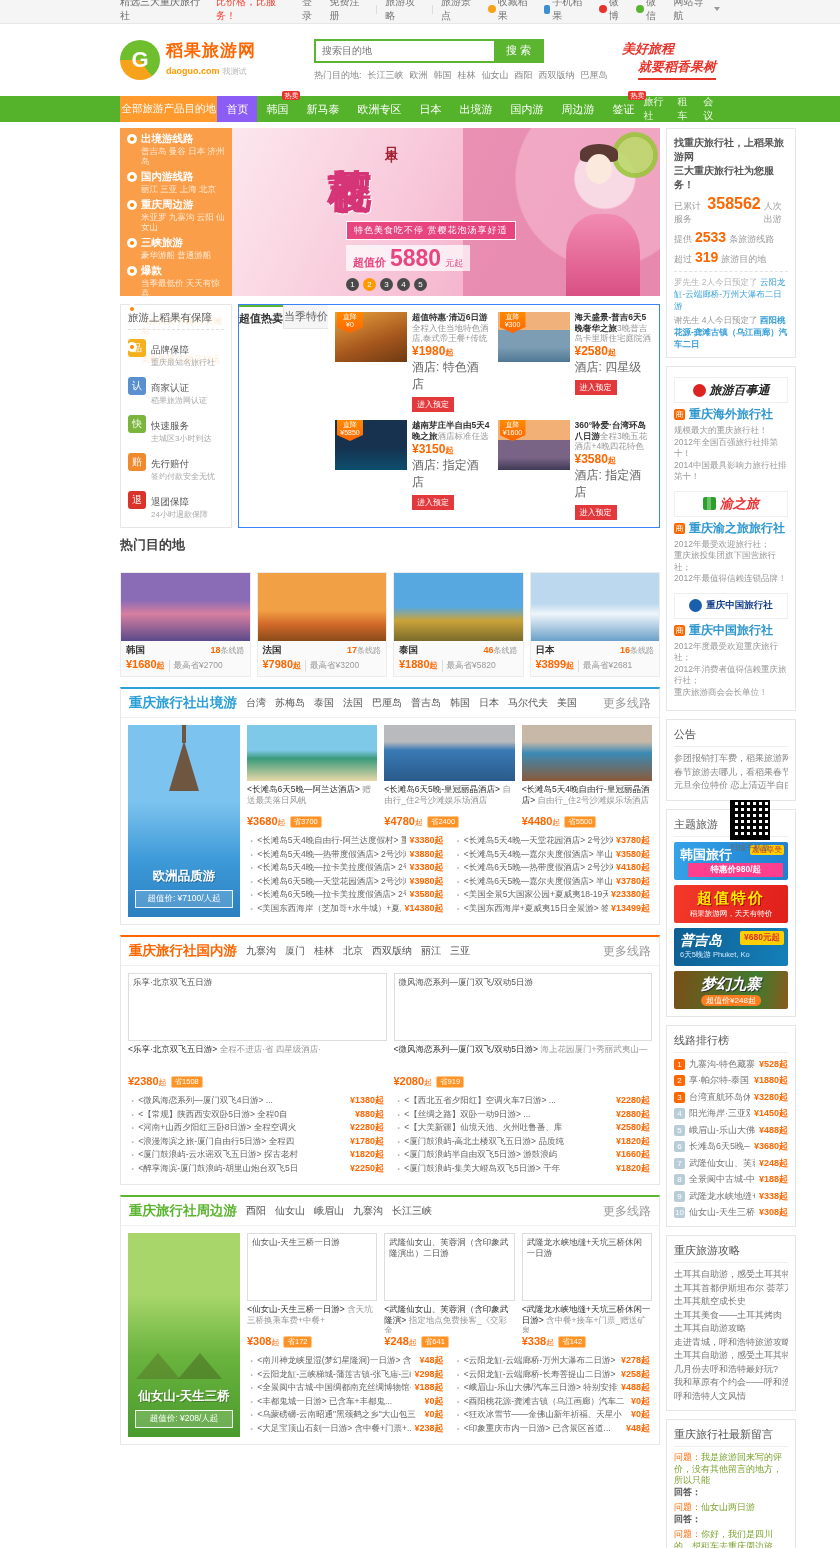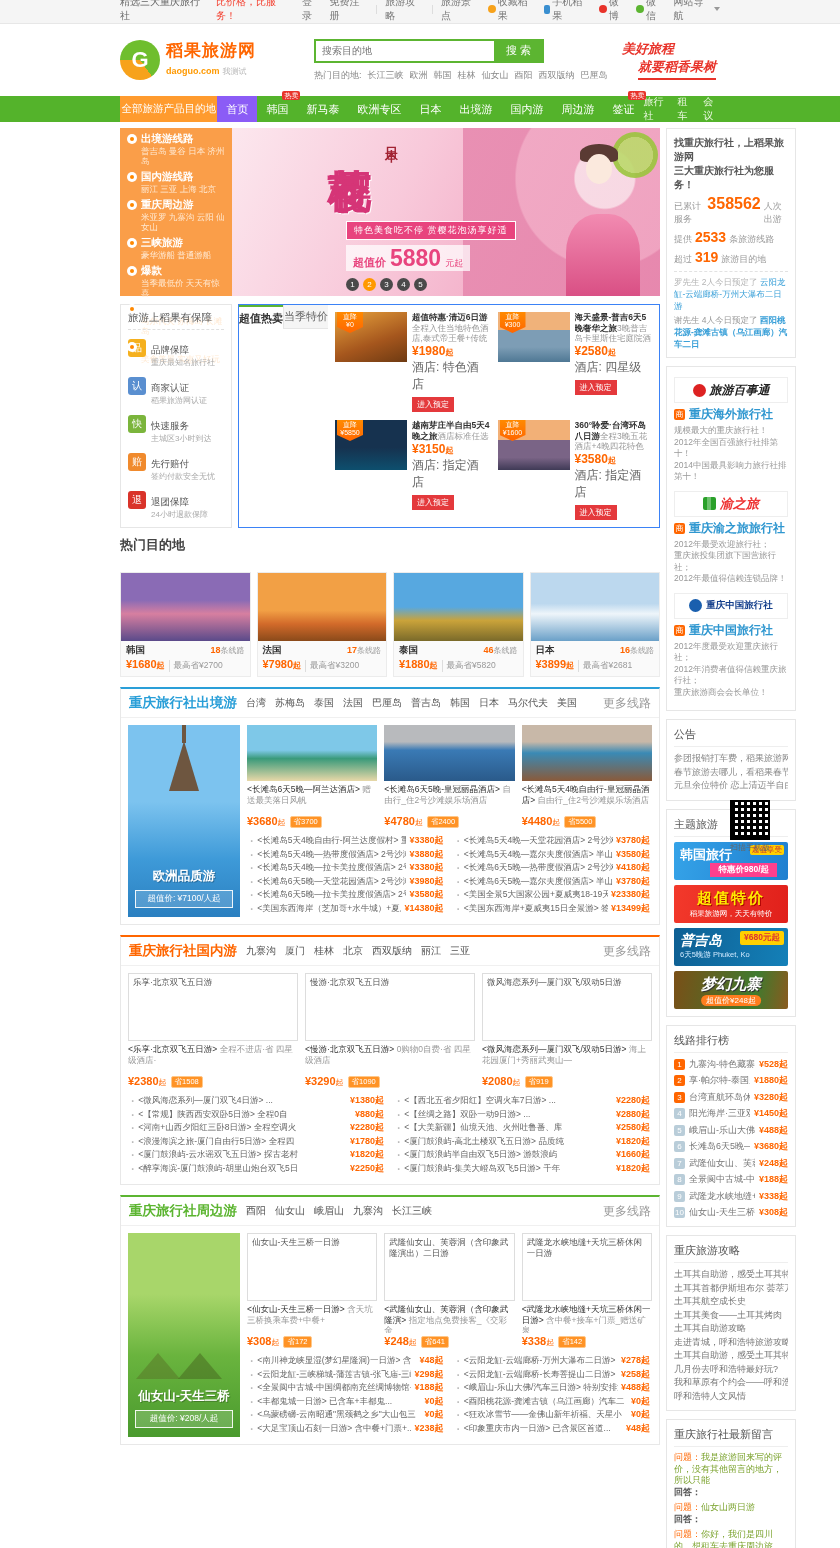--- a/index.html
+++ b/index.html
@@ -178,21 +178,21 @@
 .ag3 .ag-ic{background:#1a5fae}.ag3 .ag-tx{font-size:9.5px;font-weight:bold;color:#143f8c}
 .ag-name{display:flex;align-items:center;gap:4px;margin:2px 0}
 .ag-badge{background:#f60;color:#fff;font-size:8px;width:11px;height:11px;display:flex;align-items:center;justify-content:center;border-radius:2px;flex:none}
 .ag-nm{color:#2f97d0;font-size:12px;font-weight:bold;cursor:pointer}
 .ag-l{color:#999;font-size:8.5px;line-height:11.5px}
 .no-l{color:#888;font-size:9px;line-height:13.5px;white-space:nowrap;overflow:hidden;cursor:pointer}
 .tbn{height:38px;margin-top:5px;border-radius:2px;position:relative;color:#fff;overflow:hidden;padding:4px 6px;cursor:pointer}
 .tbn1{background:linear-gradient(100deg,#35a3e8,#1f7fd0)}
 .tbn1 .t1{font-size:13px;font-weight:bold}
 .tbn1 .t2{position:absolute;right:4px;top:3px;font-size:7.5px;background:#ffd000;color:#c33;padding:0 2px;border-radius:2px}
-.tbn1 .chip{position:absolute;right:11px;bottom:3px;background:#ff3f8e;border-radius:0;font-size:8.5px;padding:1px 8px;font-weight:bold}
+.tbn1 .chip{position:absolute;right:5px;bottom:3px;background:#ff3f8e;border-radius:0;font-size:8.5px;padding:1px 22px;font-weight:bold}
 .tbn2{background:linear-gradient(100deg,#f3392b,#e0201b);text-align:center}
 .tbn2 .t1{font-size:15px;font-weight:bold;color:#ffec00;letter-spacing:2px;text-shadow:1px 1px #a00}
 .tbn2 .t2{font-size:7.5px;color:#fff;margin-top:1px}
 .tbn3{background:linear-gradient(100deg,#0e5f93,#1480b8)}
 .tbn3 .t1{font-size:14px;font-weight:bold;font-style:italic}
 .tbn3 .t2{font-size:7.5px;color:#cfe9ff}
 .tbn3 .chip{position:absolute;right:4px;top:3px;background:#ffd000;color:#d33;font-size:8.5px;font-weight:bold;padding:1px 4px;border-radius:2px}
 .tbn4{background:linear-gradient(100deg,#7a4f17,#3f7a2e 70%,#8a5a1e)}
 .tbn4 .t1{font-size:15px;font-weight:bold;font-style:italic;text-shadow:1px 1px #333;text-align:center}
 .tbn4 .chip{position:absolute;left:50%;transform:translateX(-50%);bottom:3px;background:#ff7d1f;font-size:8px;padding:0 5px;border-radius:7px;white-space:nowrap}
@@ -632,28 +632,20 @@
       <div class="cards">
        <div class="card" data-interactable="true">
                   <div class="cimg ph" data-interactable="false">乐享·北京双飞五日游</div>
         <div class="ct"><b data-interactable="false">&lt;乐享·北京双飞五日游&gt;</b> <span data-interactable="false">全程不进店·省 四星级酒店·</span></div>
         <div class="cp">
                     <span class="p"><span>¥2380</span><i>起</i></span>
                     <span class="save" data-interactable="false">省1508</span>
                   </div>
                 </div>
        <div class="card" data-interactable="true">
-                  <div class="cimg ph" data-interactable="false">慢游·北京双飞五日游</div>
-        <div class="ct"><b data-interactable="false">&lt;慢游·北京双飞五日游&gt;</b> <span data-interactable="false">0购物0自费·省 四星级酒店</span></div>
-        <div class="cp">
-                    <span class="p"><span>¥3290</span><i>起</i></span>
-                    <span class="save" data-interactable="false">省1090</span>
-                  </div>
-                </div>
-       <div class="card" data-interactable="true">
                   <div class="cimg ph" data-interactable="false">微风海恋系列—厦门双飞/双动5日游</div>
         <div class="ct"><b data-interactable="false">&lt;微风海恋系列—厦门双飞/双动5日游&gt;</b> <span data-interactable="false">海上花园厦门+秀丽武夷山—</span></div>
         <div class="cp">
                     <span class="p"><span>¥2080</span><i>起</i></span>
                     <span class="save" data-interactable="false">省919</span>
                   </div>
                 </div>
       </div>
       <div class="links">
        <div class="lcol">

